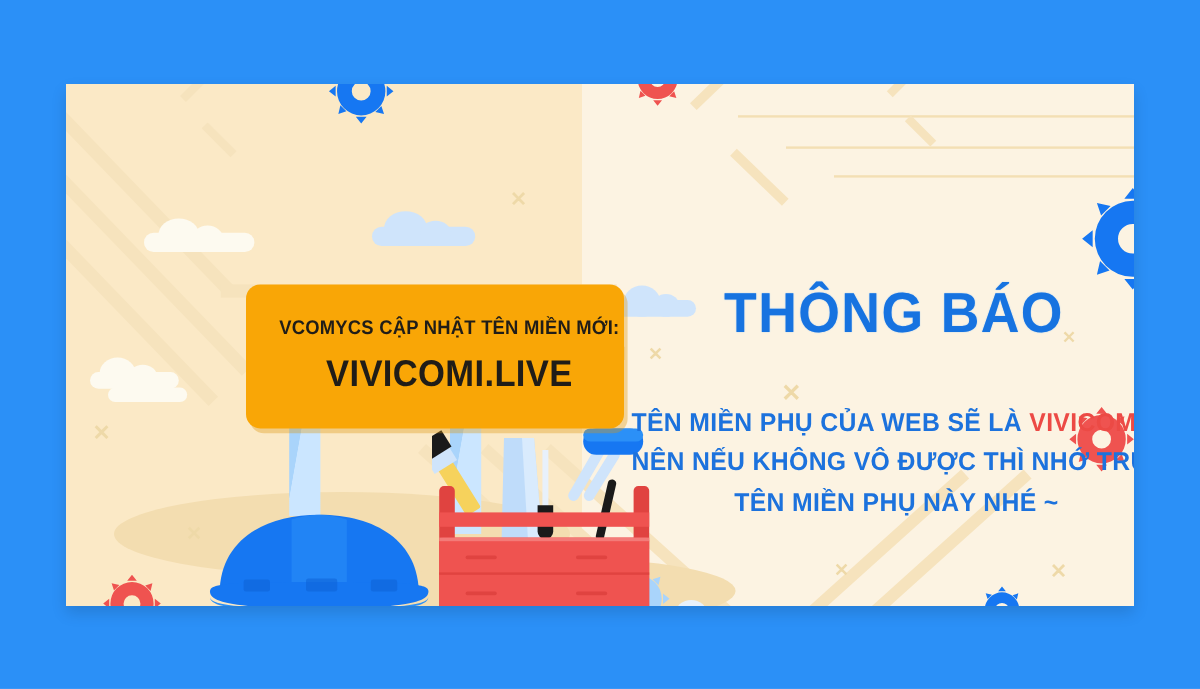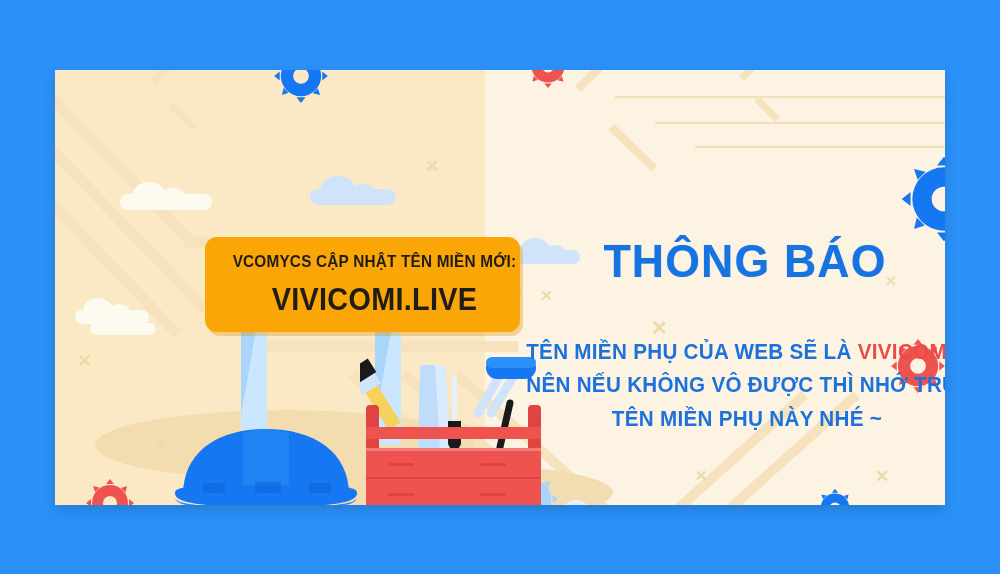--- a/index.html
+++ b/index.html
@@ -78,21 +78,21 @@
 
   
   #sign-post-a, #sign-post-b {
     position: absolute;
     width: 26px;
     background: linear-gradient(100deg,#a9d4fb 0%,#a9d4fb 45%,#cbe6ff 46%,#cbe6ff 100%);
   }
   #sign {
     position: absolute;
     left: 150px; top: 167px;
-    width: 315px; height: 95px;
+    width: 315px; height: 120px;
     background: #f9a606;
     border-radius: 12px;
     box-shadow: 3px 4px 0 rgba(221,150,8,0.35);
     display: flex;
     flex-direction: column;
     align-items: center;
     justify-content: center;
     gap: 11px;
     padding-left: 24px;
   }

